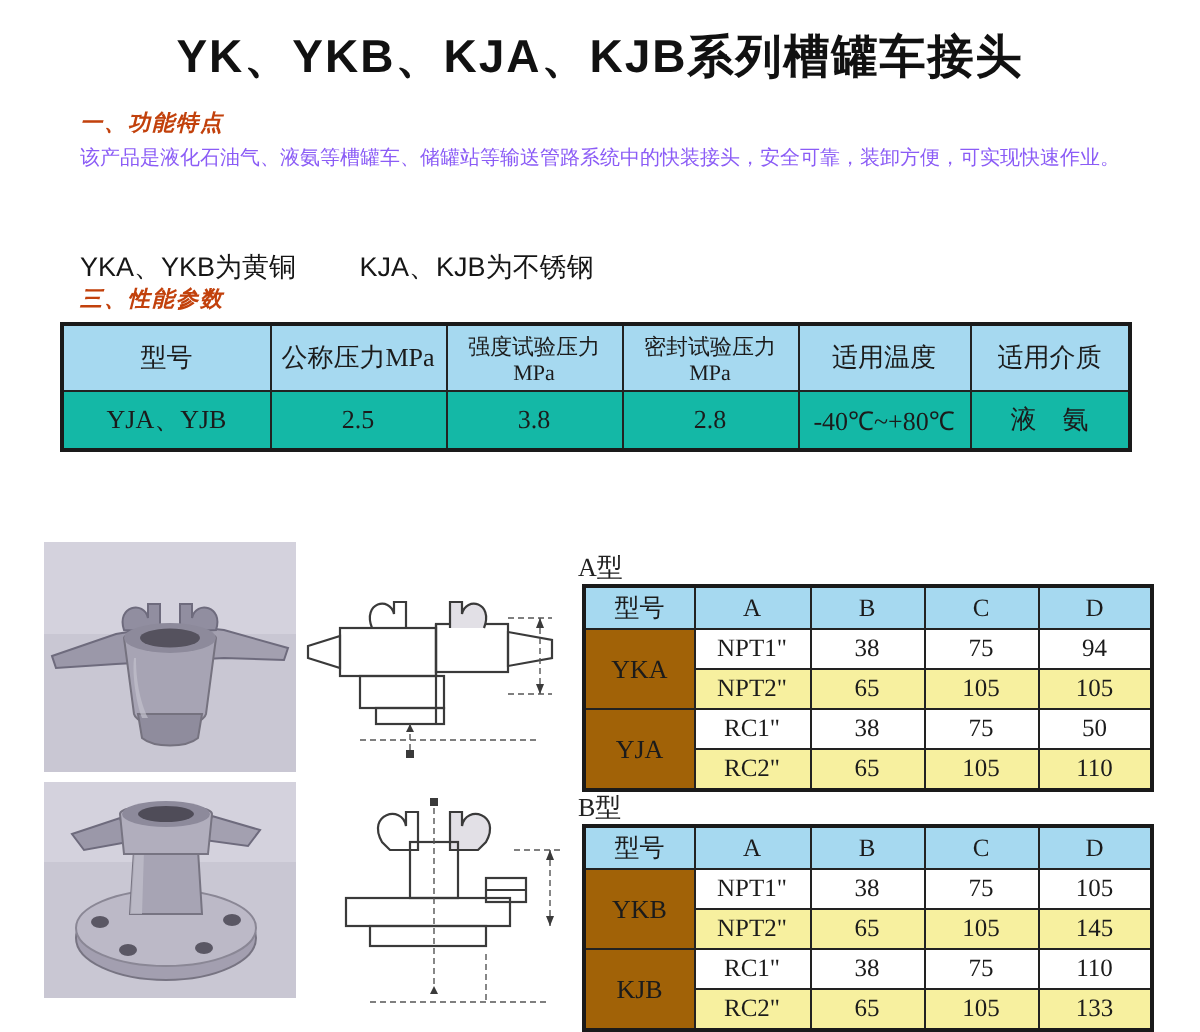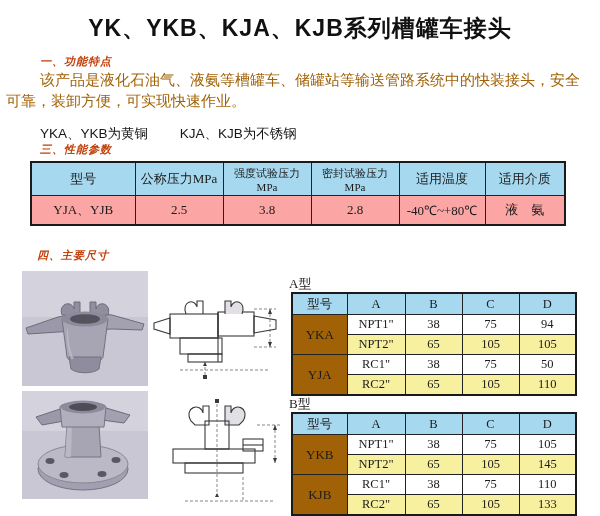--- a/index.html
+++ b/index.html
@@ -16,37 +16,37 @@
     position:absolute;left:40px;font-size:11px;font-weight:bold;color:#c2410c;
     letter-spacing:1px;
     font-style:italic;
   }
   .h-s1{top:54px;}
   .h-s2{top:109px;}
   .h-s3{top:142px;}
   .h-s4{left:37px;top:248px;}
   .body-par{
     position:absolute;left:6px;top:69px;width:588px;margin:0;
-    font-size:15px;line-height:21px;text-indent:34px;color:#a16207;
+    font-size:10px;line-height:21px;text-indent:34px;color:#8b5cf6;
   }
   .materials{
     position:absolute;left:40px;top:125px;font-size:13.5px;color:#161616;
   }
   .materials .m1{margin-right:28px;}
   table{border-collapse:collapse;table-layout:fixed;}
   td,th{border:1px solid #222;text-align:center;vertical-align:middle;
         font-family:"Liberation Serif",serif;font-weight:normal;overflow:hidden;}
   .perf-table{
     position:absolute;left:30px;top:161px;width:534px;
     border:2px solid #1a1a1a;
   }
   .perf-table th{height:30px;background:#a6d9f0;font-size:13px;}
   .perf-table th.small{font-size:11px;margin-top:34px;}
   .perf-table td{height:26px;font-size:13px;}
-  .row-yellow td{background:#fca5a5;}
+  .row-yellow td{background:#14b8a6;}
   .dim-label{
     position:absolute;left:289px;font-size:13px;font-family:"Liberation Serif",serif;color:#222;
   }
   .lab-a{top:275px;}
   .lab-b{top:395px;}
   .dim-table{position:absolute;left:291px;width:286px;border:2px solid #1a1a1a;}
   .tab-a{top:292px;}
   .tab-b{top:412px;}
   .dim-table th{height:18px;background:#a6d9f0;font-size:12.5px;}
   .dim-table td{height:17px;font-size:12.5px;}
@@ -98,21 +98,20 @@
       <td>YJA、YJB</td>
       <td>2.5</td>
       <td>3.8</td>
       <td>2.8</td>
       <td>-40℃~+80℃</td>
       <td>液　氨</td>
     </tr>
   </tbody>
     </table>
 
-  <div class="sec-heading h-s4">四、主要尺寸</div>
 
   <svg class="photo ph-a" width="126" height="115" viewBox="0 0 126 115">
     <rect x="0" y="0" width="126" height="115" fill="#c9c7d3"></rect>
     <rect x="0" y="0" width="126" height="46" fill="#d4d2dd"></rect>
     <polygon points="4,57 36,46 54,43 54,60 36,61 6,63" fill="#9b98a9" stroke="#6e6b7d" stroke-width="1"></polygon>
     <polygon points="122,53 90,44 72,42 72,59 90,58 120,59" fill="#a3a0b0" stroke="#6e6b7d" stroke-width="1"></polygon>
     <path d="M40,44 C36,32 50,29 52,38 L52,31 58,31 58,45 Z" fill="#918ea0" stroke="#6e6b7d" stroke-width="1"></path>
     <path d="M86,44 C90,32 76,29 74,38 L74,31 68,31 68,45 Z" fill="#918ea0" stroke="#6e6b7d" stroke-width="1"></path>
     <path d="M40,48 C40,43 86,43 86,48 L81,86 C79,94 47,94 45,86 Z" fill="#a7a4b4" stroke="#75727f" stroke-width="1"></path>
     <ellipse cx="63" cy="48" rx="23" ry="7.5" fill="#8d8a9b"></ellipse>

